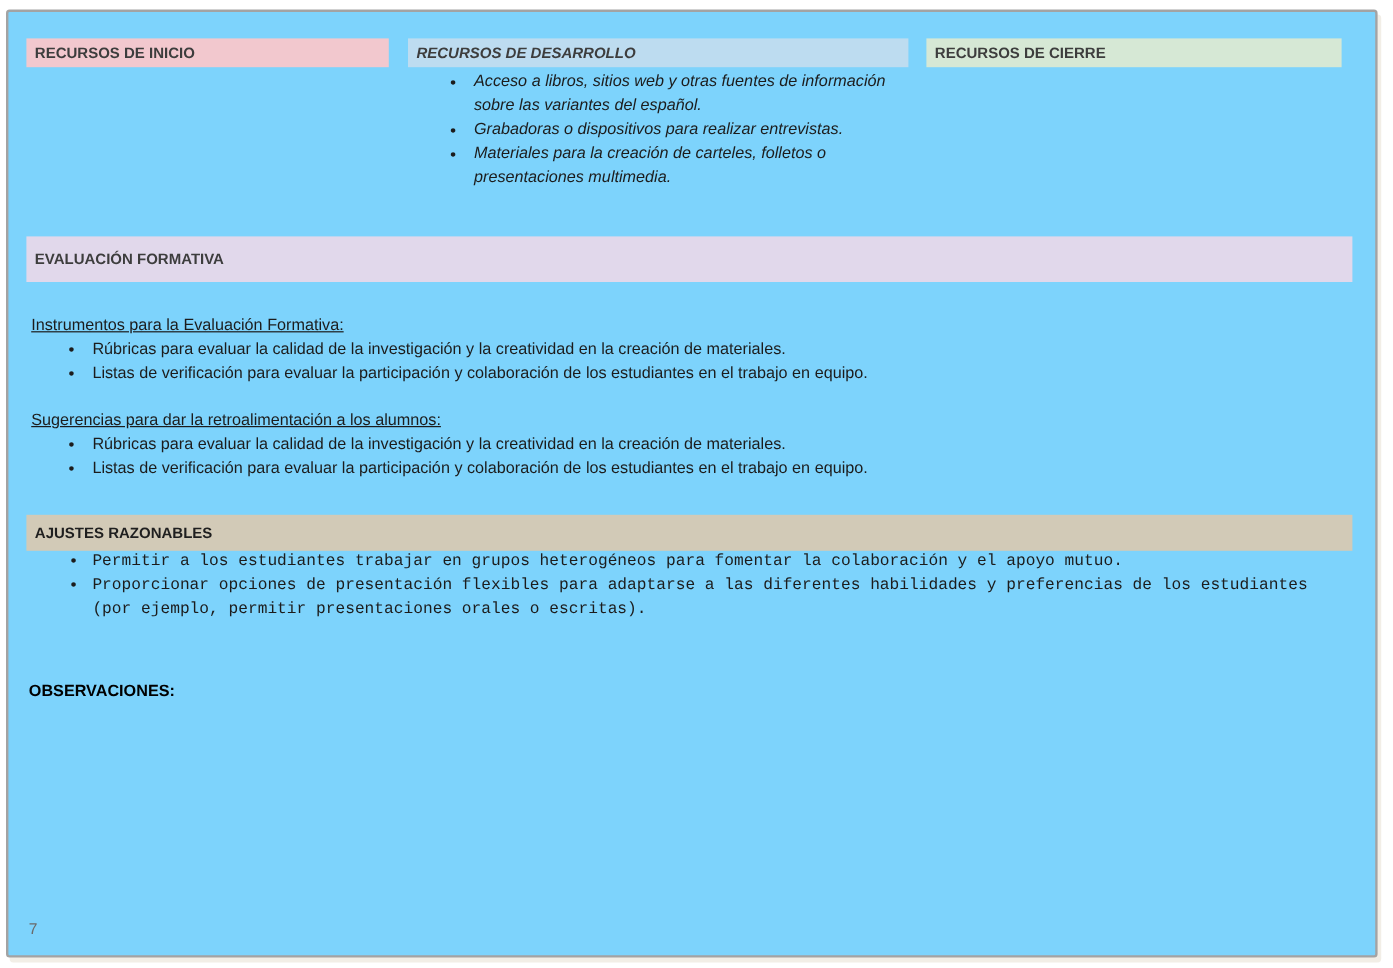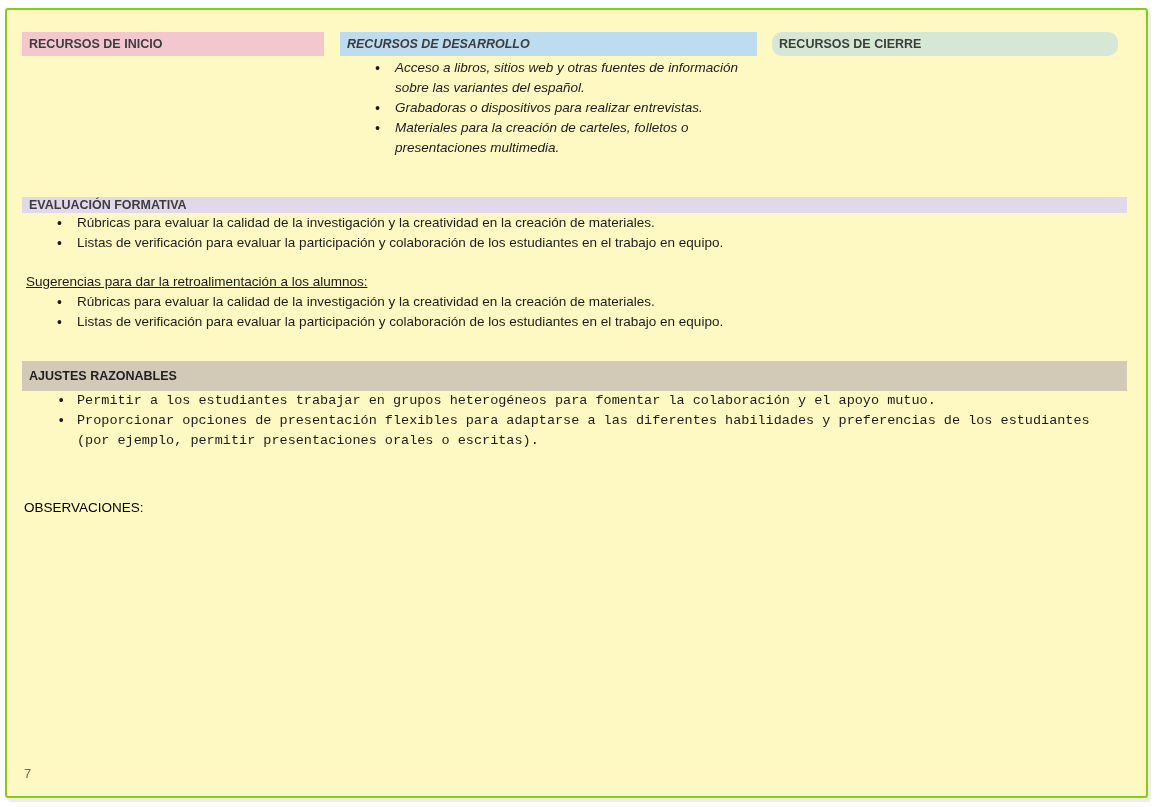--- a/index.html
+++ b/index.html
@@ -3,22 +3,22 @@
 <meta charset="utf-8">
 <style>
   * { margin: 0; padding: 0; box-sizing: border-box; }
   html, body { width: 1161px; height: 807px; background: #ffffff; overflow: hidden; }
   body { font-family: "Liberation Sans", sans-serif; color: #1c1c1c; }
 
   .page {
     position: absolute;
     left: 5px; top: 8px;
     width: 1143px; height: 790px;
-    background: #fef9c3;
-    border: 2px solid #84cc16;
+    background: #7dd3fc;
+    border: 2px solid #a3a3a3;
     border-radius: 3px;
     box-shadow: 3px 4px 0 rgba(233, 227, 214, 0.6);
   }
   .content {
     position: absolute;
     left: 15px; top: 0; right: 19px; bottom: 0;
   }
 
   
   .resources-row {
@@ -34,21 +34,21 @@
   .col-header {
     height: 24px;
     line-height: 24px;
     padding-left: 7px;
     font-size: 12.5px;
     font-weight: bold;
     color: #3d3d3d;
   }
   .bg-pink   { background: #f2c8ce; }
   .bg-blue   { background: #bddcf0; }
-  .bg-green  { background: #d6e8d5; border-radius: 10px; }
+  .bg-green  { background: #d6e8d5; }
   .bg-purple { background: #e1d8eb; }
   .bg-tan    { background: #d2cab7; }
 
   ul.doc-list { list-style: none; margin: 0; padding: 0 4px 0 35px; }
   ul.doc-list li {
     position: relative;
     padding-left: 20px;
     font-size: 13.5px;
     line-height: 20px;
     color: #1c1c1c;
@@ -65,41 +65,41 @@
 
   
   .section-bar {
     width: 100%;
     font-weight: bold;
     font-size: 12.5px;
     padding-left: 7px;
     display: flex;
     align-items: center;
   }
-  .bar-eval    { height: 16px; color: #3d3d3d; }
+  .bar-eval    { height: 38px; color: #3d3d3d; }
   .bar-ajustes { height: 30px; margin-top: 29px; color: #1f1f1f; }
 
   .subheading {
     margin-left: 4px;
     font-size: 13.5px;
     line-height: 20px;
     text-decoration: underline;
     color: #1c1c1c;
   }
   .sub-1 { margin-top: 26px; }
   .sub-2 { margin-top: 19px; }
   .list-1 { margin-top: 11px; }
   .list-2 { margin-top: 8px; }
   .list-3 { margin-top: 34px; padding-right: 10px; font-family: Liberation Mono, monospace; }
 
   .observaciones {
     margin-top: 49px;
     margin-left: 2px;
     font-size: 13.5px;
-    font-weight: normal;
+    font-weight: bold;
     color: #000000;
   }
 
   .page-number {
     position: absolute;
     left: 17px;
     bottom: 15px;
     font-size: 13px;
     color: #6b6b6b;
   }
@@ -126,20 +126,21 @@
       </div>
 
       <div class="col col-cierre">
         <div class="col-header bg-green">RECURSOS DE CIERRE</div>
       </div>
 
     </div>
 
     <div class="section-bar bar-eval bg-purple">EVALUACIÓN FORMATIVA</div>
 
+    <div class="subheading sub-1">Instrumentos para la Evaluación Formativa:</div>
     <ul class="doc-list list-1">
       <li>Rúbricas para evaluar la calidad de la investigación y la creatividad en la creación de materiales.</li>
       <li>Listas de verificación para evaluar la participación y colaboración de los estudiantes en el trabajo en equipo.</li>
     </ul>
 
     <div class="subheading sub-2">Sugerencias para dar la retroalimentación a los alumnos:</div>
     <ul class="doc-list list-2">
       <li>Rúbricas para evaluar la calidad de la investigación y la creatividad en la creación de materiales.</li>
       <li>Listas de verificación para evaluar la participación y colaboración de los estudiantes en el trabajo en equipo.</li>
     </ul>

